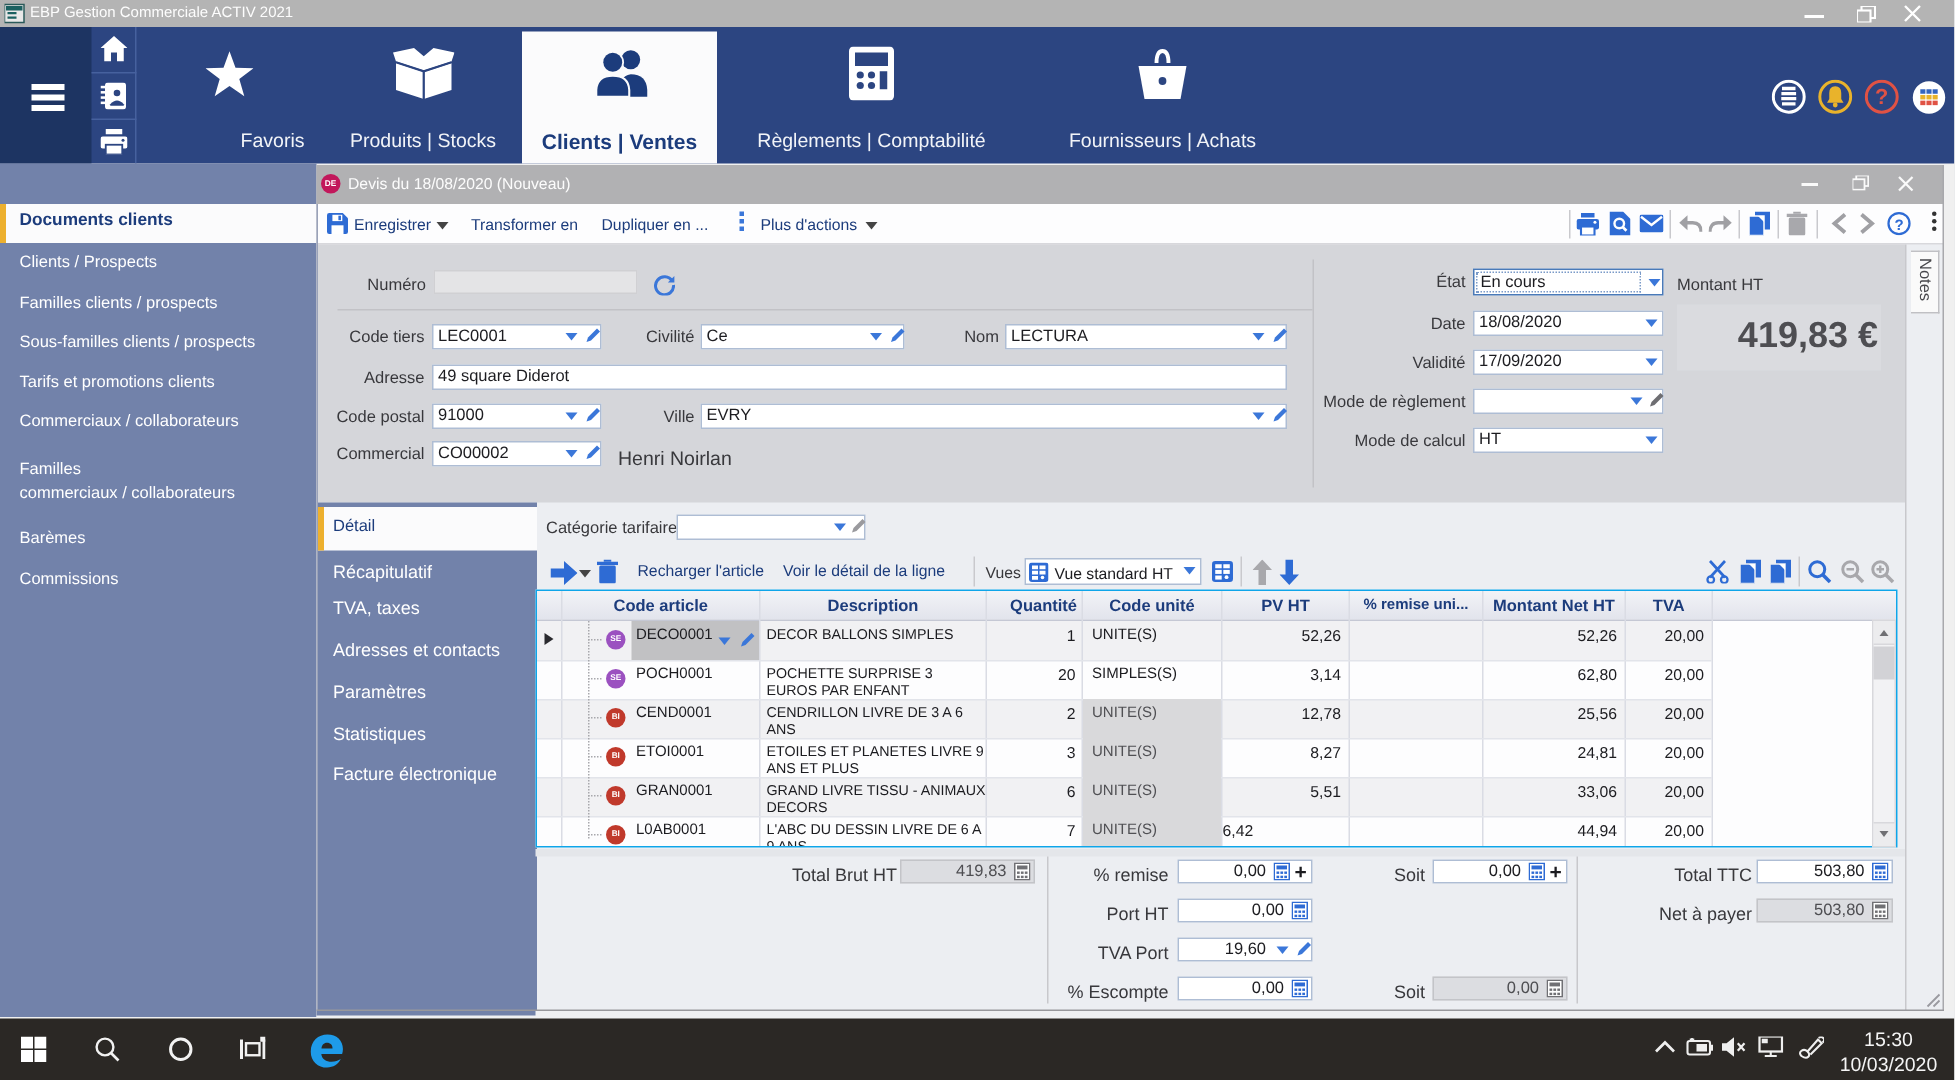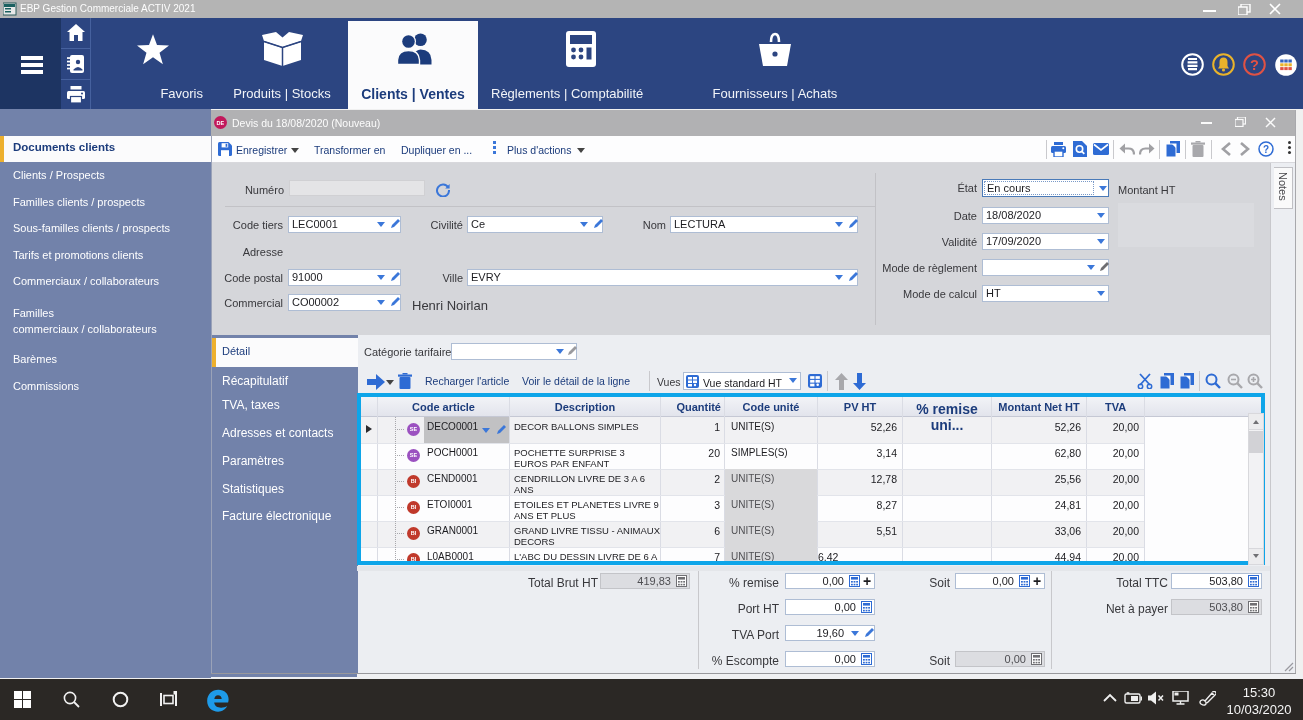--- a/index.html
+++ b/index.html
@@ -82,21 +82,21 @@
 
 <svg class="a" style="left:566px;top:31px" width="30" height="36" viewBox="0 0 30 36">
       <rect x="0" y="0" width="30" height="36" rx="3" fill="#fff"></rect>
       <rect x="4" y="4" width="22" height="9" fill="#2c4581"></rect>
       <circle cx="7.5" cy="19" r="2.4" fill="#2c4581"></circle>
       <circle cx="15" cy="19" r="2.4" fill="#2c4581"></circle>
       <circle cx="7.5" cy="26" r="2.4" fill="#2c4581"></circle>
       <circle cx="15" cy="26" r="2.4" fill="#2c4581"></circle>
       <rect x="20.5" y="16.5" width="5" height="12" fill="#2c4581"></rect>
     </svg>
-<div class="a" style="left:491px;top:86px;width:180px;text-align:left;font-size:13px;color:#f2f4f8">Règlements | Comptabilité</div>
+<div class="a" style="left:491px;top:86px;width:180px;text-align:center;font-size:13px;color:#f2f4f8">Règlements | Comptabilité</div>
 
 <svg class="a" style="left:757px;top:32px" width="36" height="34" viewBox="0 0 36 34">
       <path d="M14 10 Q14 2 18 2 Q22 2 22 10" fill="none" stroke="#fff" stroke-width="2.6"></path>
       <path d="M2 12 L34 12 L30 34 L6 34 Z" fill="#fff"></path>
       <circle cx="18" cy="22" r="2.6" fill="#2c4581"></circle>
     </svg>
 <div class="a" style="left:690px;top:86px;width:170px;text-align:center;font-size:13px;color:#f2f4f8">Fournisseurs | Achats</div>
 
 <svg class="a" style="left:1181px;top:53px" width="23" height="23" viewBox="0 0 23 23">
       <circle cx="11.5" cy="11.5" r="10.3" fill="none" stroke="#fff" stroke-width="2"></circle>
@@ -242,20 +242,21 @@
       <path d="M2 10 L3 7 L9 1 L11 3 L5 9 Z" fill="#3b77d9"></path>
     </svg>
 <div class="lbl" style="left:580px;top:219px;width:86px">Nom</div>
 <div class="inp" style="left:670px;top:216px;width:188px;height:17px">LECTURA</div>
 <div class="carr" style="left:835px;top:222px"></div>
 <svg class="a" style="left:847px;top:218px" width="12" height="12" viewBox="0 0 12 12">
       <path d="M2 10 L3 7 L9 1 L11 3 L5 9 Z" fill="#3b77d9"></path>
     </svg>
 
 <div class="lbl" style="left:180px;top:246px;width:103px">Adresse</div>
+<div class="inp" style="left:288px;top:243px;width:570px;height:17px">49 square Diderot</div>
 
 <div class="lbl" style="left:180px;top:272px;width:103px">Code postal</div>
 <div class="inp" style="left:288px;top:269px;width:113px;height:17px">91000</div>
 <div class="carr" style="left:377px;top:275px"></div>
 <svg class="a" style="left:389px;top:271px" width="12" height="12" viewBox="0 0 12 12">
       <path d="M2 10 L3 7 L9 1 L11 3 L5 9 Z" fill="#3b77d9"></path>
     </svg>
 <div class="lbl" style="left:380px;top:272px;width:83px">Ville</div>
 <div class="inp" style="left:467px;top:269px;width:391px;height:17px">EVRY</div>
 <div class="carr" style="left:835px;top:275px"></div>
@@ -288,20 +289,21 @@
 <div class="carr" style="left:1087px;top:265px"></div>
 <svg class="a" style="left:1098px;top:261px" width="12" height="12" viewBox="0 0 12 12">
       <path d="M2 10 L3 7 L9 1 L11 3 L5 9 Z" fill="#6e6e72"></path>
     </svg>
 <div class="lbl" style="left:850px;top:288px;width:127px">Mode de calcul</div>
 <div class="inp" style="left:982px;top:285px;width:127px;height:17px">HT</div>
 <div class="carr" style="left:1097px;top:291px"></div>
 
 <div class="a" style="left:1118px;top:184px;font-size:11px;color:#38383c">Montant HT</div>
 <div class="a" style="left:1118px;top:203px;width:136px;height:44px;background:#dadbdf"></div>
+<div class="a" style="left:1118px;top:210px;width:134px;height:30px;font-size:24px;font-weight:bold;color:#4e4e52;text-align:right">419,83 €</div>
 
 <div class="a" style="left:1270px;top:163px;width:26px;height:511px;background:#eceef2;border-left:1px solid #c8c8cc"></div>
 <div class="a" style="left:1274px;top:167px;width:19px;height:42px;background:#fafafa;border:1px solid #c0c0c4;border-left:none"></div>
 <div class="a" style="left:1277px;top:172px;font-size:11px;color:#48484c;writing-mode:vertical-rl">Notes</div>
 
 <div class="a" style="left:212px;top:335px;width:1058px;height:339px;background:#eceef2"></div>
 
 <div class="a" style="left:212px;top:335px;width:146px;height:339px;background:#7282aa"></div>
 <div class="a" style="left:212px;top:338px;width:146px;height:29px;background:#fbfbfc"></div>
 <div class="a" style="left:212px;top:338px;width:4px;height:29px;background:#edb02e"></div>
@@ -386,42 +388,42 @@
       <circle cx="6.5" cy="6.5" r="5" fill="none" stroke="#a8a8ac" stroke-width="2"></circle>
       <path d="M10.2 10.2 L15 15" stroke="#a8a8ac" stroke-width="2.4"></path>
       <path d="M4 6.5 L9 6.5" stroke="#a8a8ac" stroke-width="1.6"></path>
     </svg>
 <svg class="a" style="left:1247px;top:373px" width="16" height="16" viewBox="0 0 16 16">
       <circle cx="6.5" cy="6.5" r="5" fill="none" stroke="#a8a8ac" stroke-width="2"></circle>
       <path d="M10.2 10.2 L15 15" stroke="#a8a8ac" stroke-width="2.4"></path>
       <path d="M4 6.5 L9 6.5 M6.5 4 L6.5 9" stroke="#a8a8ac" stroke-width="1.6"></path>
     </svg>
 
-<div class="a" style="left:357px;top:393px;width:908px;height:172px;background:#fdfdfe;border:4px solid #0ea5e9;overflow:hidden">
+<div class="a" style="left:357px;top:393px;width:908px;height:172px;background:#fdfdfe;border:1px solid #0ea5e9;overflow:hidden">
  <div class="a" style="left:0;top:0;width:906px;height:20px;background:linear-gradient(#f2f3f7,#e2e4ec);border-bottom:1px solid #c5c8d4"></div>
  <div class="a" style="left:0;top:20px;width:783px;height:26px;background:#f1f1f3"></div>
  <div class="a" style="left:0;top:72px;width:783px;height:26px;background:#f1f1f3"></div>
  <div class="a" style="left:0;top:124px;width:783px;height:26px;background:#f1f1f3"></div>
 
  <div class="a" style="left:16px;top:0;width:1px;height:172px;background:#dadce4"></div>
  <div class="a" style="left:148px;top:0;width:1px;height:172px;background:#dadce4"></div>
  <div class="a" style="left:299px;top:0;width:1px;height:172px;background:#dadce4"></div>
  <div class="a" style="left:363px;top:0;width:1px;height:172px;background:#dadce4"></div>
  <div class="a" style="left:456px;top:0;width:1px;height:172px;background:#dadce4"></div>
  <div class="a" style="left:541px;top:0;width:1px;height:172px;background:#dadce4"></div>
  <div class="a" style="left:630px;top:0;width:1px;height:172px;background:#dadce4"></div>
  <div class="a" style="left:725px;top:0;width:1px;height:172px;background:#dadce4"></div>
  <div class="a" style="left:783px;top:0;width:1px;height:172px;background:#dadce4"></div>
 
  <div class="a" style="left:17px;top:4px;width:131px;text-align:center;font-size:11px;font-weight:bold;color:#1c3c7c">Code article</div>
  <div class="a" style="left:149px;top:4px;width:150px;text-align:center;font-size:11px;font-weight:bold;color:#1c3c7c">Description</div>
  <div class="a" style="left:300px;top:4px;width:60px;text-align:right;font-size:11px;font-weight:bold;color:#1c3c7c">Quantité</div>
  <div class="a" style="left:364px;top:4px;width:92px;text-align:center;font-size:11px;font-weight:bold;color:#1c3c7c">Code unité</div>
  <div class="a" style="left:457px;top:4px;width:84px;text-align:center;font-size:11px;font-weight:bold;color:#1c3c7c">PV HT</div>
- <div class="a" style="left:542px;top:4px;width:88px;text-align:center;font-size:14px;font-weight:bold;color:#1c3c7c">% remise uni...</div>
+ <div class="a" style="left:542px;top:4px;width:88px;text-align:center;font-size:10px;font-weight:bold;color:#1c3c7c">% remise uni...</div>
  <div class="a" style="left:631px;top:4px;width:94px;text-align:center;font-size:11px;font-weight:bold;color:#1c3c7c">Montant Net HT</div>
  <div class="a" style="left:726px;top:4px;width:57px;text-align:center;font-size:11px;font-weight:bold;color:#1c3c7c">TVA</div>
 
  <div class="a" style="left:0;top:46px;width:783px;height:1px;background:#e2e4ea"></div>
  <div class="a" style="left:0;top:72px;width:783px;height:1px;background:#e2e4ea"></div>
  <div class="a" style="left:0;top:98px;width:783px;height:1px;background:#e2e4ea"></div>
  <div class="a" style="left:0;top:124px;width:783px;height:1px;background:#e2e4ea"></div>
  <div class="a" style="left:0;top:150px;width:783px;height:1px;background:#e2e4ea"></div>
 
  <div class="a" style="left:364px;top:72px;width:92px;height:26px;background:#d9d9db"></div>

